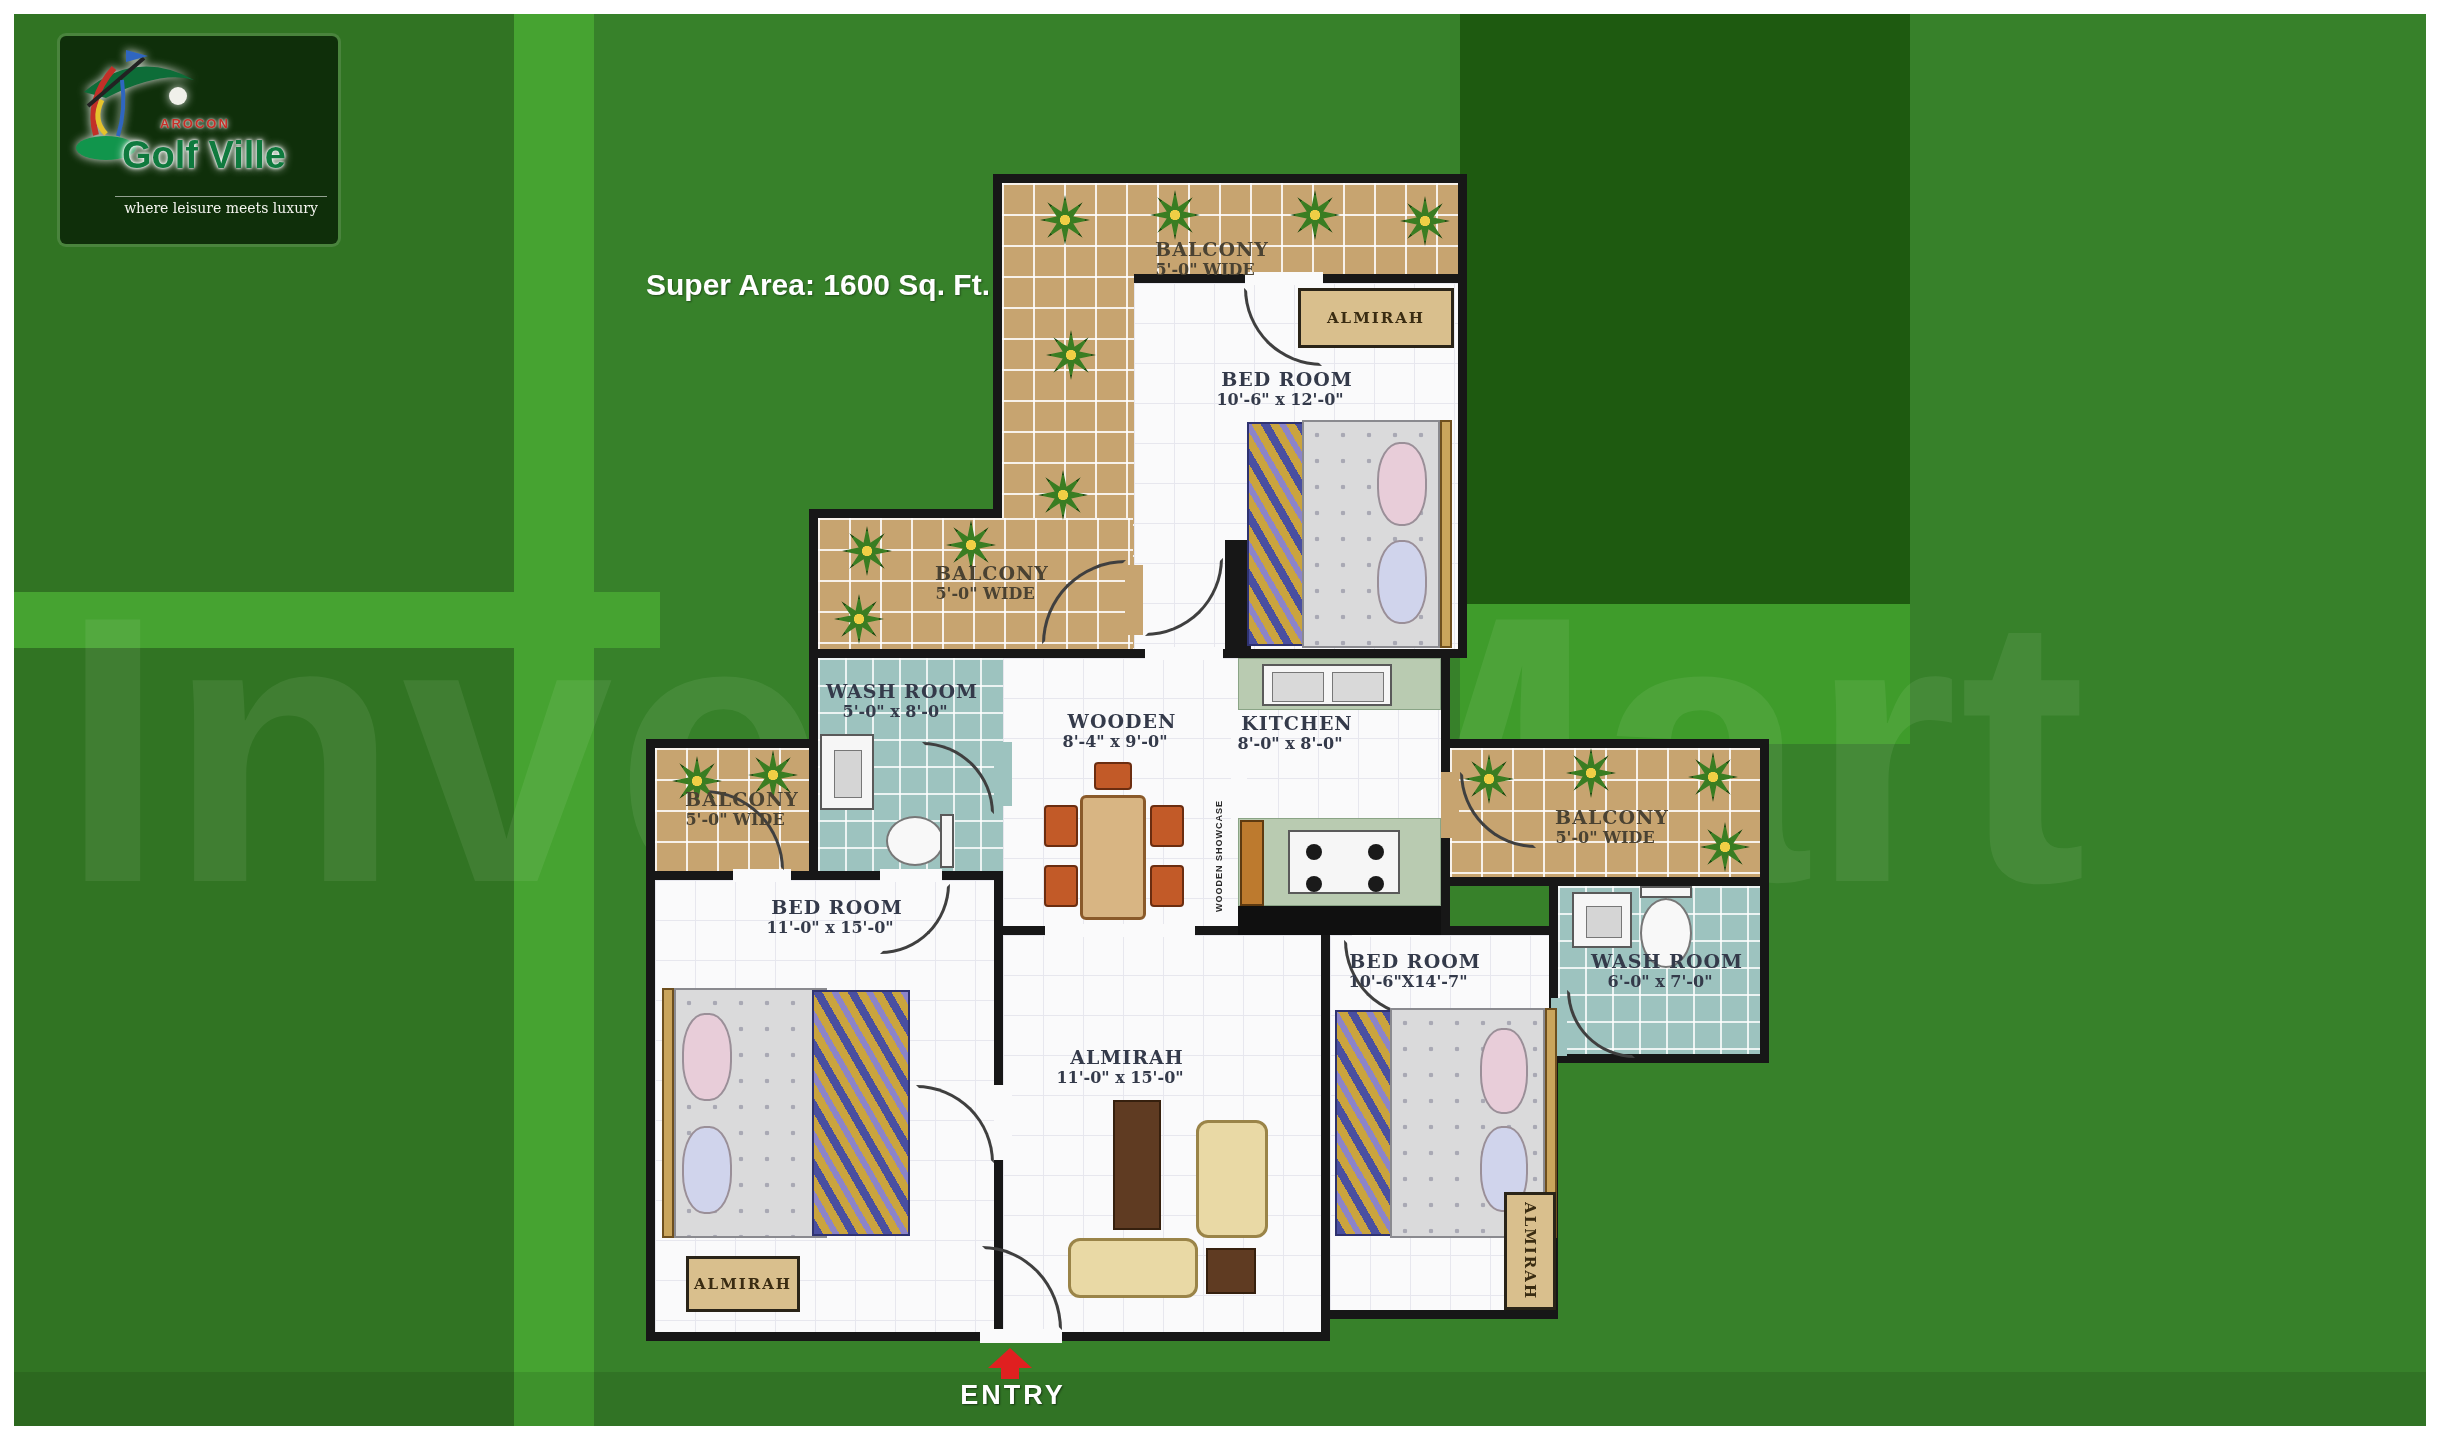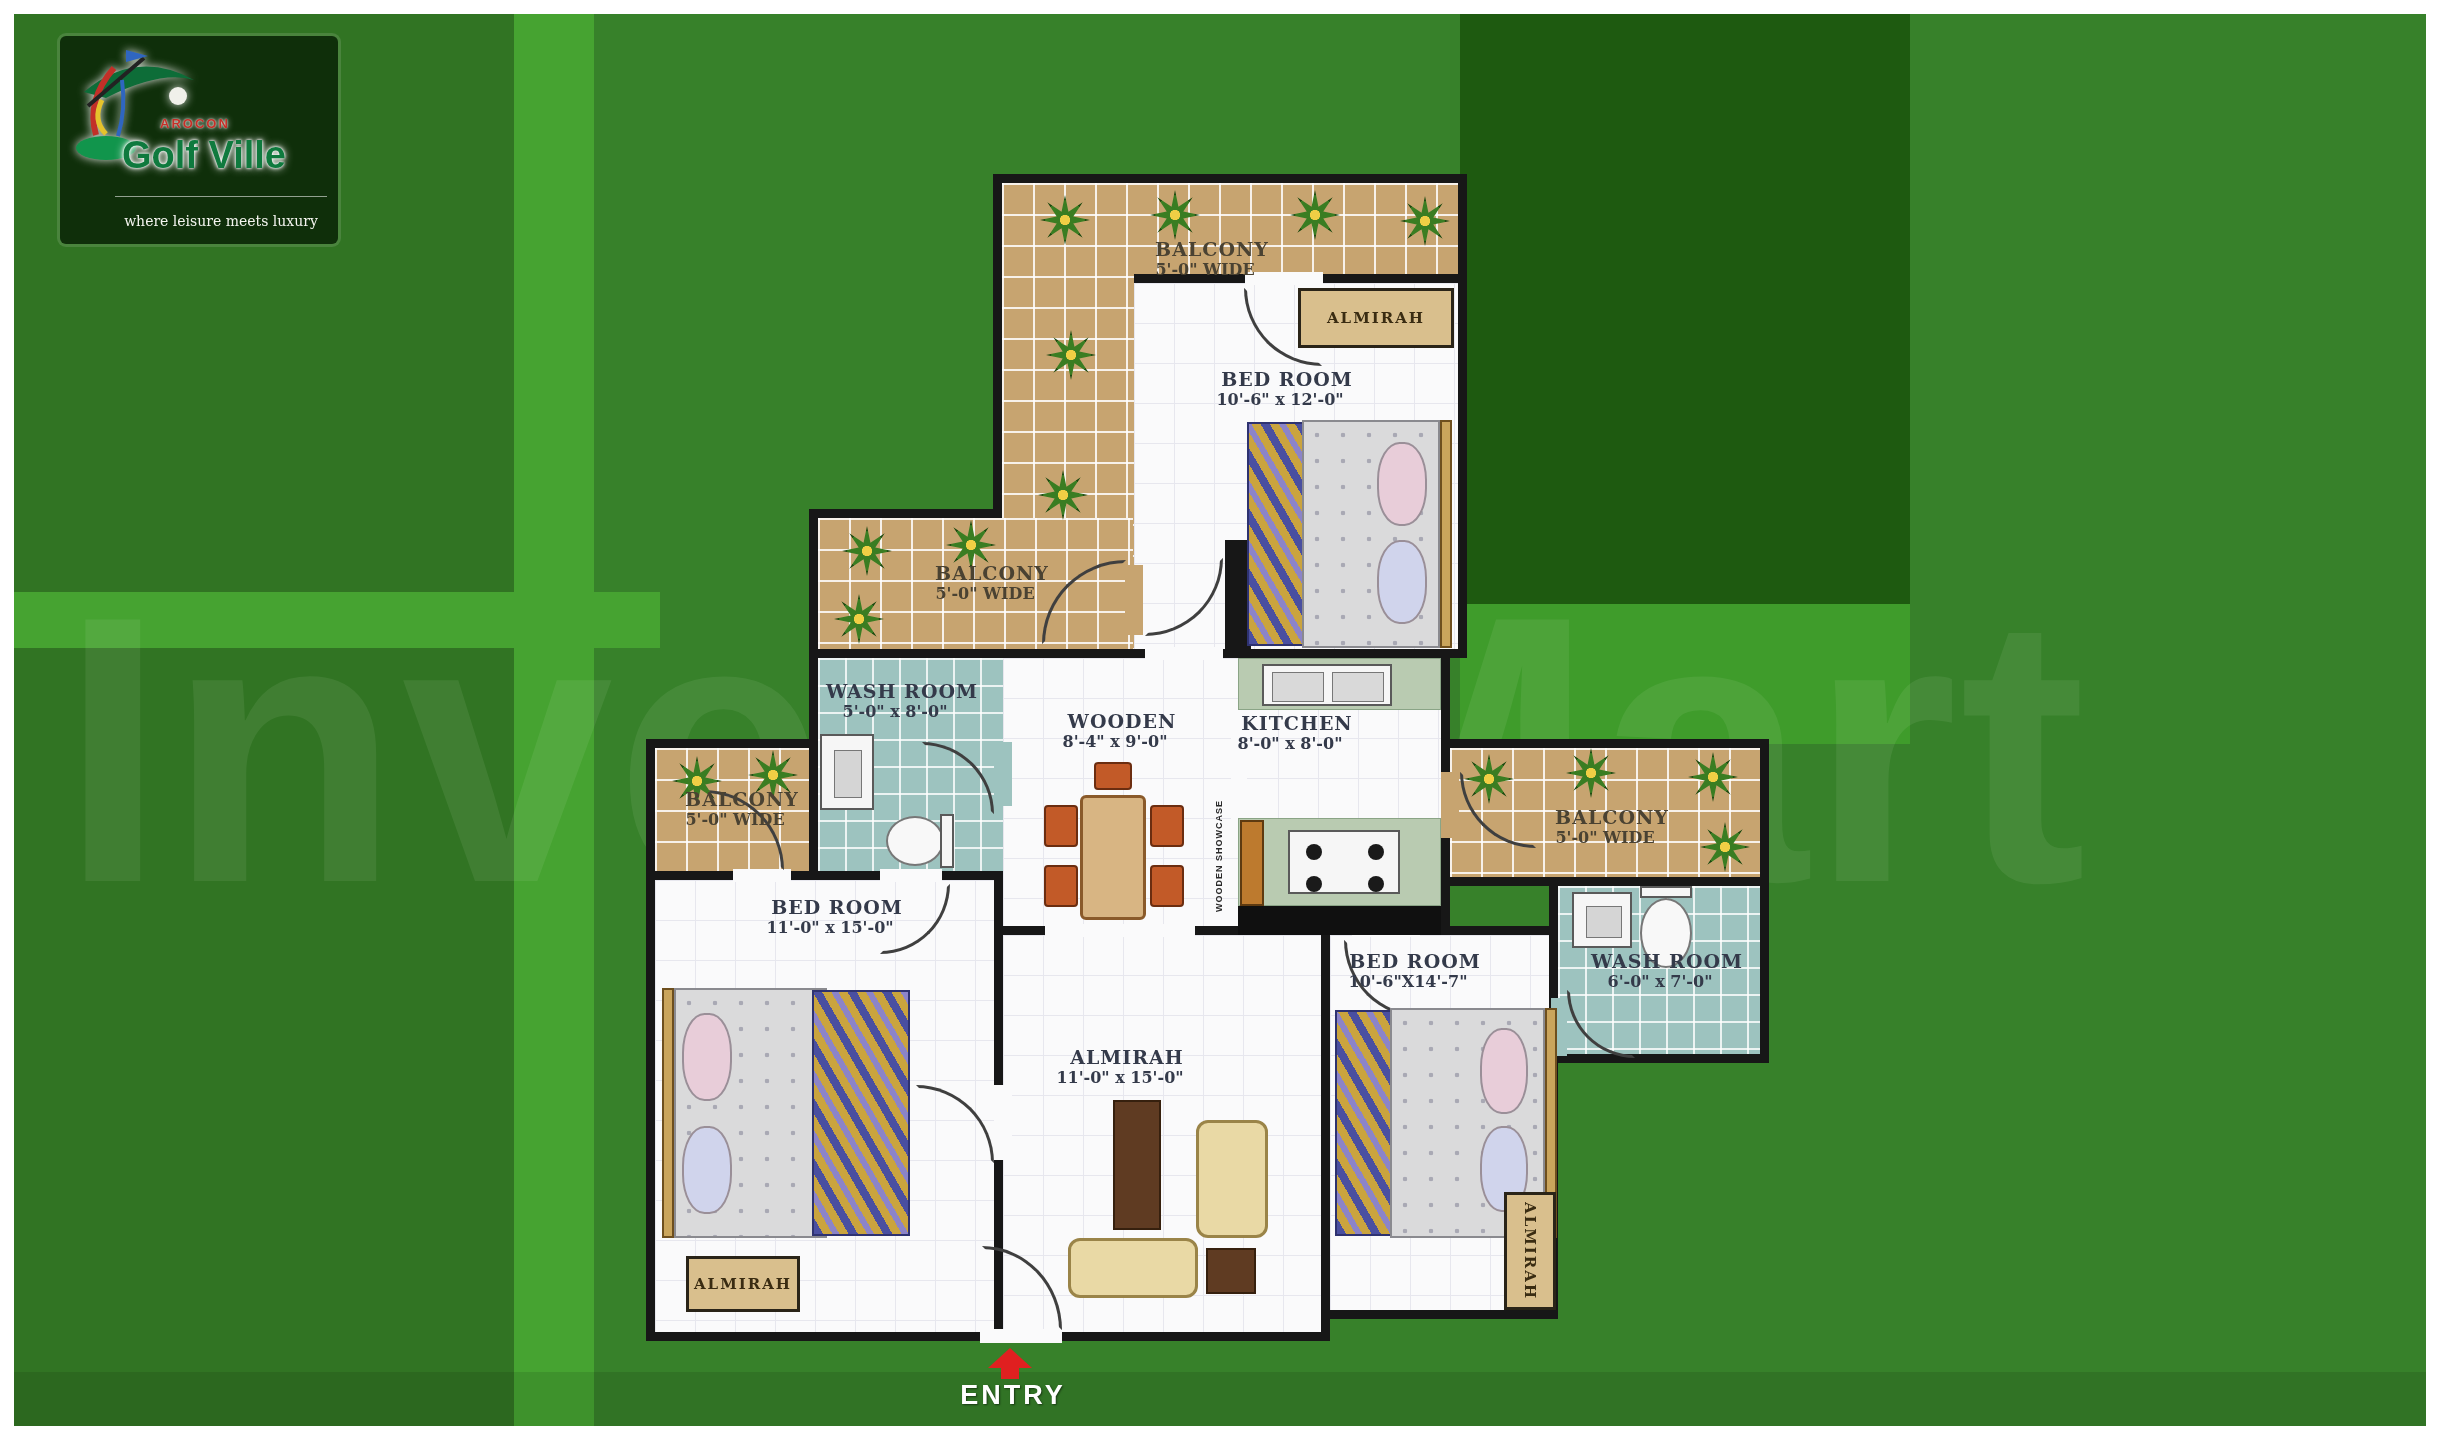--- a/index.html
+++ b/index.html
@@ -12,21 +12,21 @@
   .watermark{position:absolute;left:60px;top:560px;font-size:380px;font-weight:bold;
              color:#eaf6de;opacity:.08;white-space:nowrap;letter-spacing:2px;z-index:1;line-height:1;}
   
   .logo{position:absolute;left:60px;top:36px;width:278px;height:208px;background:#0f2f0a;
         border-radius:6px;z-index:3;box-shadow:0 0 0 3px rgba(255,255,255,.12);overflow:hidden;}
   .logo .brand-top{position:absolute;left:100px;top:80px;font-size:13px;font-weight:bold;color:#c43028;
         letter-spacing:2px;text-shadow:0 0 6px #fff,0 0 2px #fff;}
   .logo .brand{position:absolute;left:62px;top:98px;width:200px;font-size:38px;font-weight:bold;color:#0f7a3e;
         text-shadow:0 0 10px #fff,0 0 4px #fff,0 0 2px #fff;}
   .logo .tagline{position:absolute;left:55px;top:160px;width:212px;font-family:"DejaVu Serif",serif;
-        font-size:14px;color:#f5f5f0;border-top:1px solid rgba(255,255,255,.55);padding-top:16px;text-align:center;}
+        font-size:14px;color:#f5f5f0;border-top:1px solid rgba(255,255,255,.55);padding-top:3px;text-align:center;}
   .logo svg{position:absolute;left:6px;top:4px;filter:drop-shadow(0 0 5px rgba(255,255,255,.85));}
   
   .title{position:absolute;left:560px;top:208px;width:430px;text-align:center;z-index:3;
          font-family:"DejaVu Serif",serif;font-size:44px;font-weight:bold;color:#45b52f;
          text-shadow:2px 2px 3px rgba(8,40,4,.55);}
   .area1,.area2{position:absolute;left:560px;width:430px;text-align:right;z-index:3;
          font-size:30px;font-weight:bold;color:#fff;text-shadow:1px 1px 2px rgba(0,0,0,.4);}
   .area1{top:268px;} .area2{top:306px;}
   
   .features{position:absolute;left:1482px;top:446px;width:280px;z-index:3;color:#eef3e8;
@@ -108,20 +108,21 @@
       <line x1="22" y1="66" x2="78" y2="18" stroke="#222" stroke-width="4"></line>
       <path d="M60 10 L82 16 L60 22 Z" fill="#2f66c0"></path>
       <ellipse cx="40" cy="108" rx="30" ry="12" fill="#11954c"></ellipse>
       <path d="M52 96 Q60 70 56 40" stroke="#2f66c0" stroke-width="4" fill="none"></path>
     </svg>
     <div class="brand-top">AROCON</div>
     <div class="brand">Golf Ville</div>
     <div class="tagline">where leisure meets luxury</div>
   </div>
 
+  <div class="area1">Super Area: 1600 Sq. Ft.</div>
 
 
   <div id="plan">
 
     <div class="slab" style="left:993px;top:174px;width:474px;height:109px;"></div>
     <div class="slab" style="left:993px;top:174px;width:150px;height:484px;"></div>
     <div class="slab" style="left:1125px;top:274px;width:342px;height:384px;"></div>
     <div class="slab" style="left:809px;top:509px;width:333px;height:149px;"></div>
     <div class="slab" style="left:809px;top:649px;width:203px;height:231px;"></div>
     <div class="slab" style="left:994px;top:649px;width:253px;height:286px;"></div>

